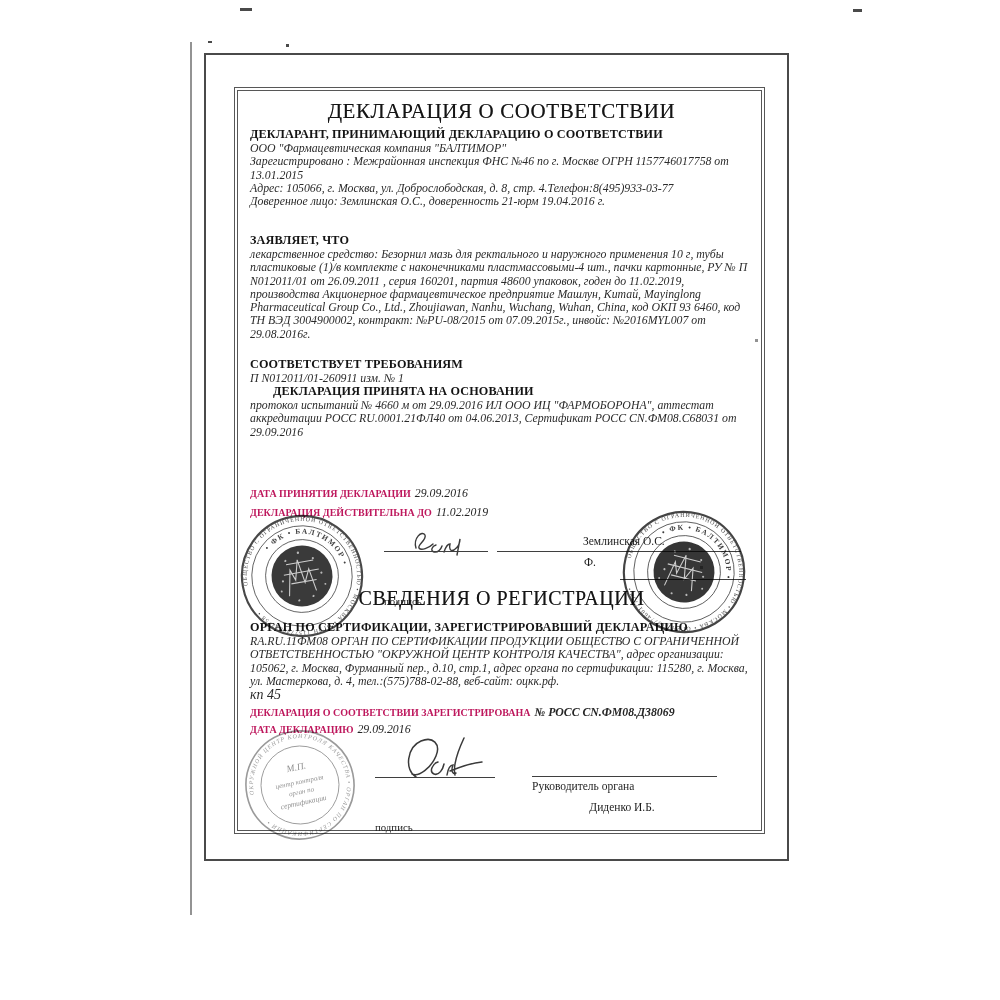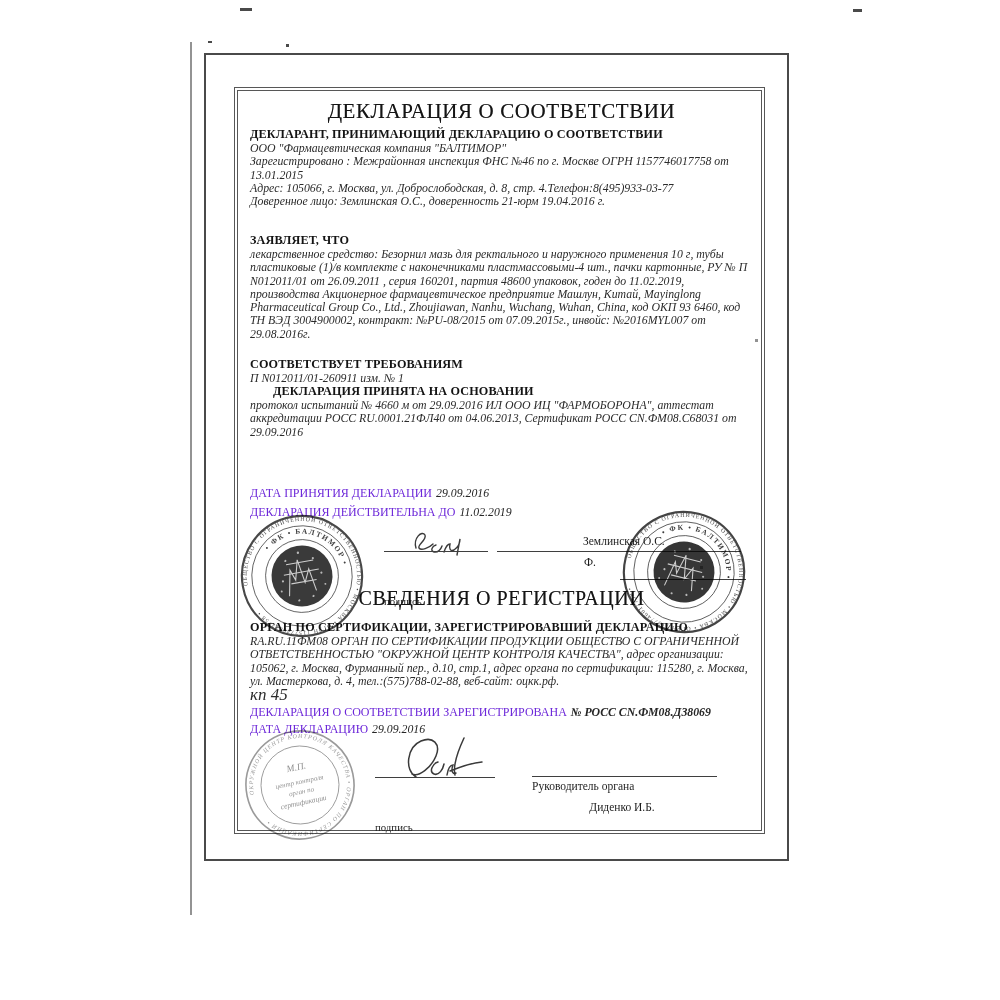--- a/index.html
+++ b/index.html
@@ -13,21 +13,21 @@
   
   .outer-frame{position:absolute;left:204px;top:53px;width:585px;height:808px;border:2px solid #4a4a4a;box-sizing:border-box;}
   .inner-frame{position:absolute;left:234px;top:87px;width:531px;height:747px;border:1px solid #575757;box-sizing:border-box;}
   .inner-frame::after{content:"";position:absolute;inset:2px;border:1px solid #575757;}
   
   .block{position:absolute;left:250px;width:503px;}
   .title{font-size:21px;font-weight:normal;color:#141414;text-align:center;letter-spacing:.6px;margin:0;}
   .h{font-size:12.2px;font-weight:bold;color:#141414;letter-spacing:.15px;line-height:13.5px;}
   .it{font-style:italic;font-size:11.8px;line-height:13.3px;color:#2b2b2b;}
   .para p{margin:0;}
-  .inline-lbl{font-size:12px;font-weight:normal;color:#6d28d9;}
+  .inline-lbl{font-size:10px;font-weight:bold;color:#be185d;}
   .inline-val{font-style:italic;font-size:11.8px;}
   .inline-val.b{font-weight:bold;}
   .sig-line{position:absolute;border-top:1.6px solid #3f3f3f;height:0;}
   .cap{position:absolute;font-size:10.8px;color:#1e1e1e;margin-top:40px;}
   .name-txt{position:absolute;font-size:11.5px;color:#1e1e1e;}
   .stamp{position:absolute;mix-blend-mode:multiply;}
   .handsig{position:absolute;}
   .txtshadow{text-shadow:0 0 .4px rgba(20,20,20,.5);}
 </style>
 </head>
@@ -128,21 +128,21 @@
   <div class="cap" style="left:384px;top:555px;width:104px;">подпись</div>
   <div class="name-txt" style="left:583px;top:535px;">Землинская О.С.</div>
   <div class="sig-line" style="left:497px;top:551px;width:244px;"></div>
   <div class="name-txt" style="left:584px;top:556px;">Ф.</div>
   <div class="sig-line" style="left:620px;top:579px;width:126px;"></div>
 
   <h2 class="block title txtshadow" style="top:587px;font-size:20px;">СВЕДЕНИЯ О РЕГИСТРАЦИИ</h2>
 
   <div class="block h" style="top:621px;">ОРГАН ПО СЕРТИФИКАЦИИ, ЗАРЕГИСТРИРОВАВШИЙ ДЕКЛАРАЦИЮ</div>
   <div class="block it" style="top:635px;">RA.RU.11ФМ08 ОРГАН ПО СЕРТИФИКАЦИИ ПРОДУКЦИИ ОБЩЕСТВО С ОГРАНИЧЕННОЙ ОТВЕТСТВЕННОСТЬЮ "ОКРУЖНОЙ ЦЕНТР КОНТРОЛЯ КАЧЕСТВА", адрес организации: 105062, г. Москва, Фурманный пер., д.10, стр.1, адрес органа по сертификации: 115280, г. Москва, ул. Мастеркова, д. 4, тел.:(575)788-02-88, веб-сайт: оцкк.рф.</div>
-  <div class="block it" style="top:688px;font-size:17px;">кп 45</div>
+  <div class="block it" style="top:688px;font-size:14px;">кп 45</div>
 
   <div class="block" style="top:702px;">
     <span class="inline-lbl">ДЕКЛАРАЦИЯ О СООТВЕТСТВИИ ЗАРЕГИСТРИРОВАНА</span>
     <span class="inline-val b">№ РОСС CN.ФМ08.Д38069</span>
   </div>
   <div class="block" style="top:719px;">
     <span class="inline-lbl">ДАТА ДЕКЛАРАЦИЮ</span>
     <span class="inline-val">29.09.2016</span>
   </div>
 

